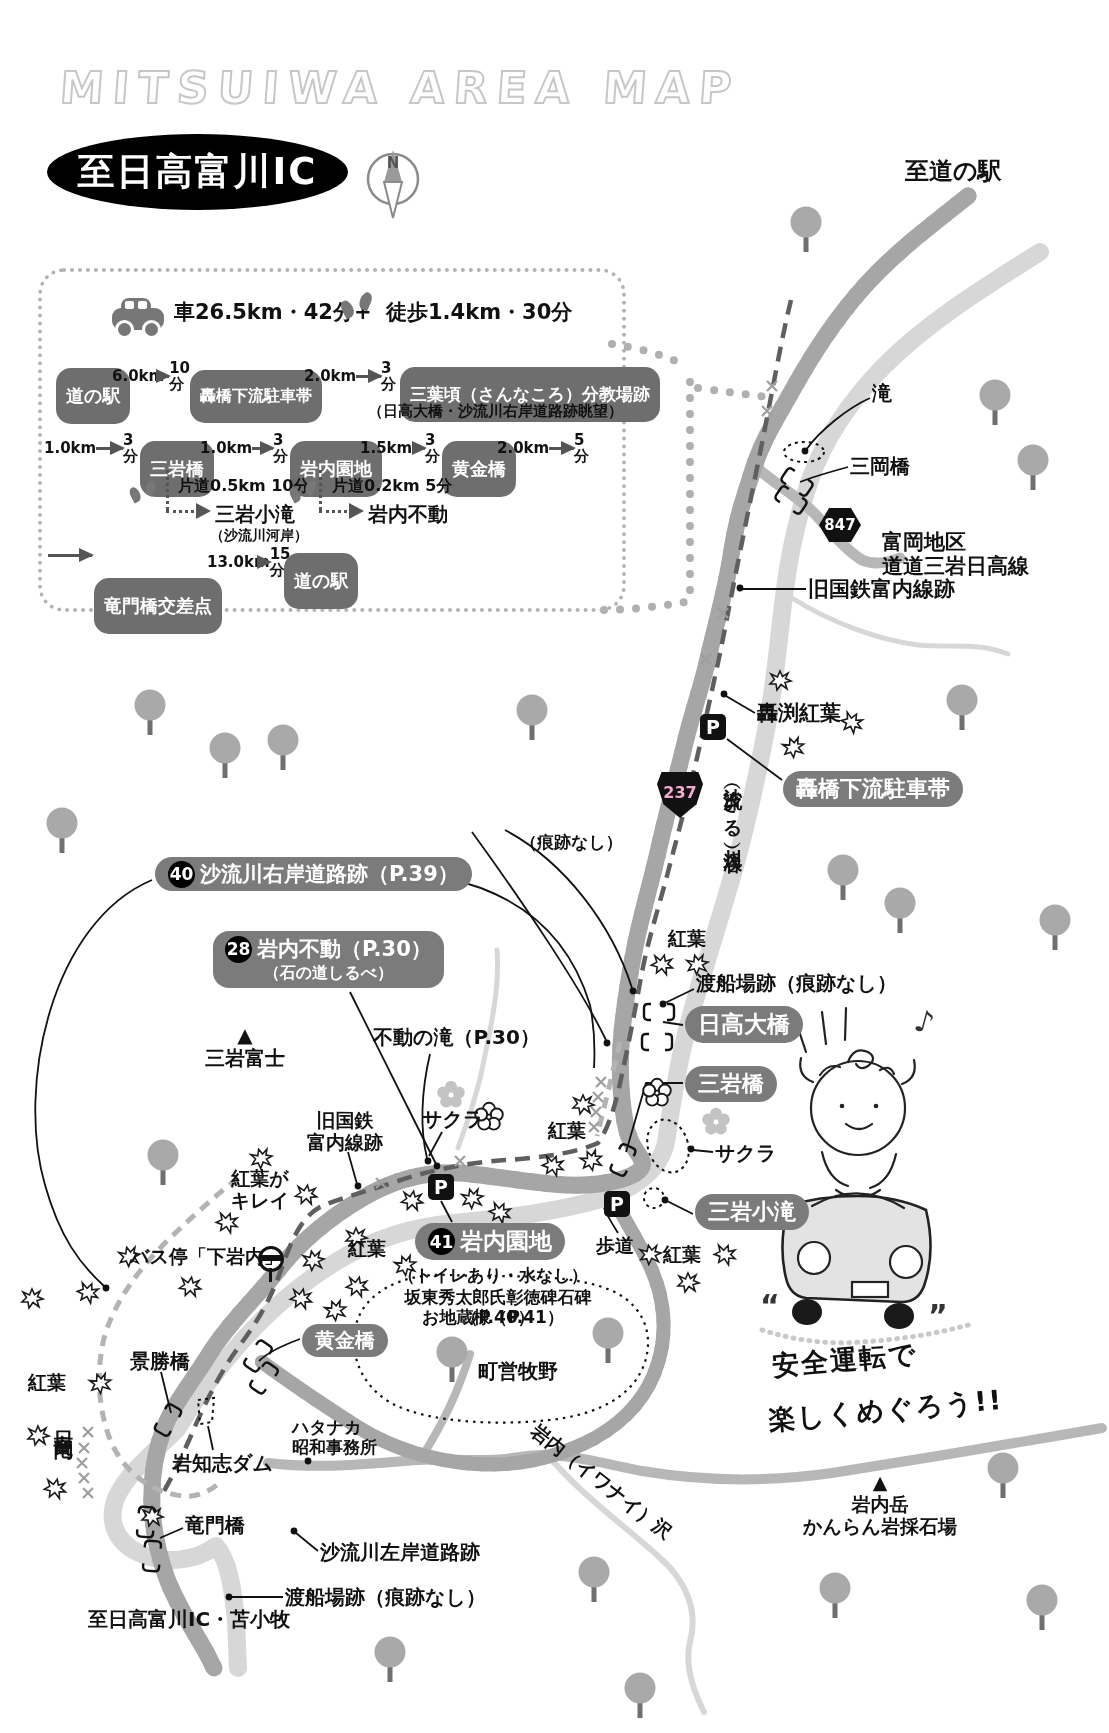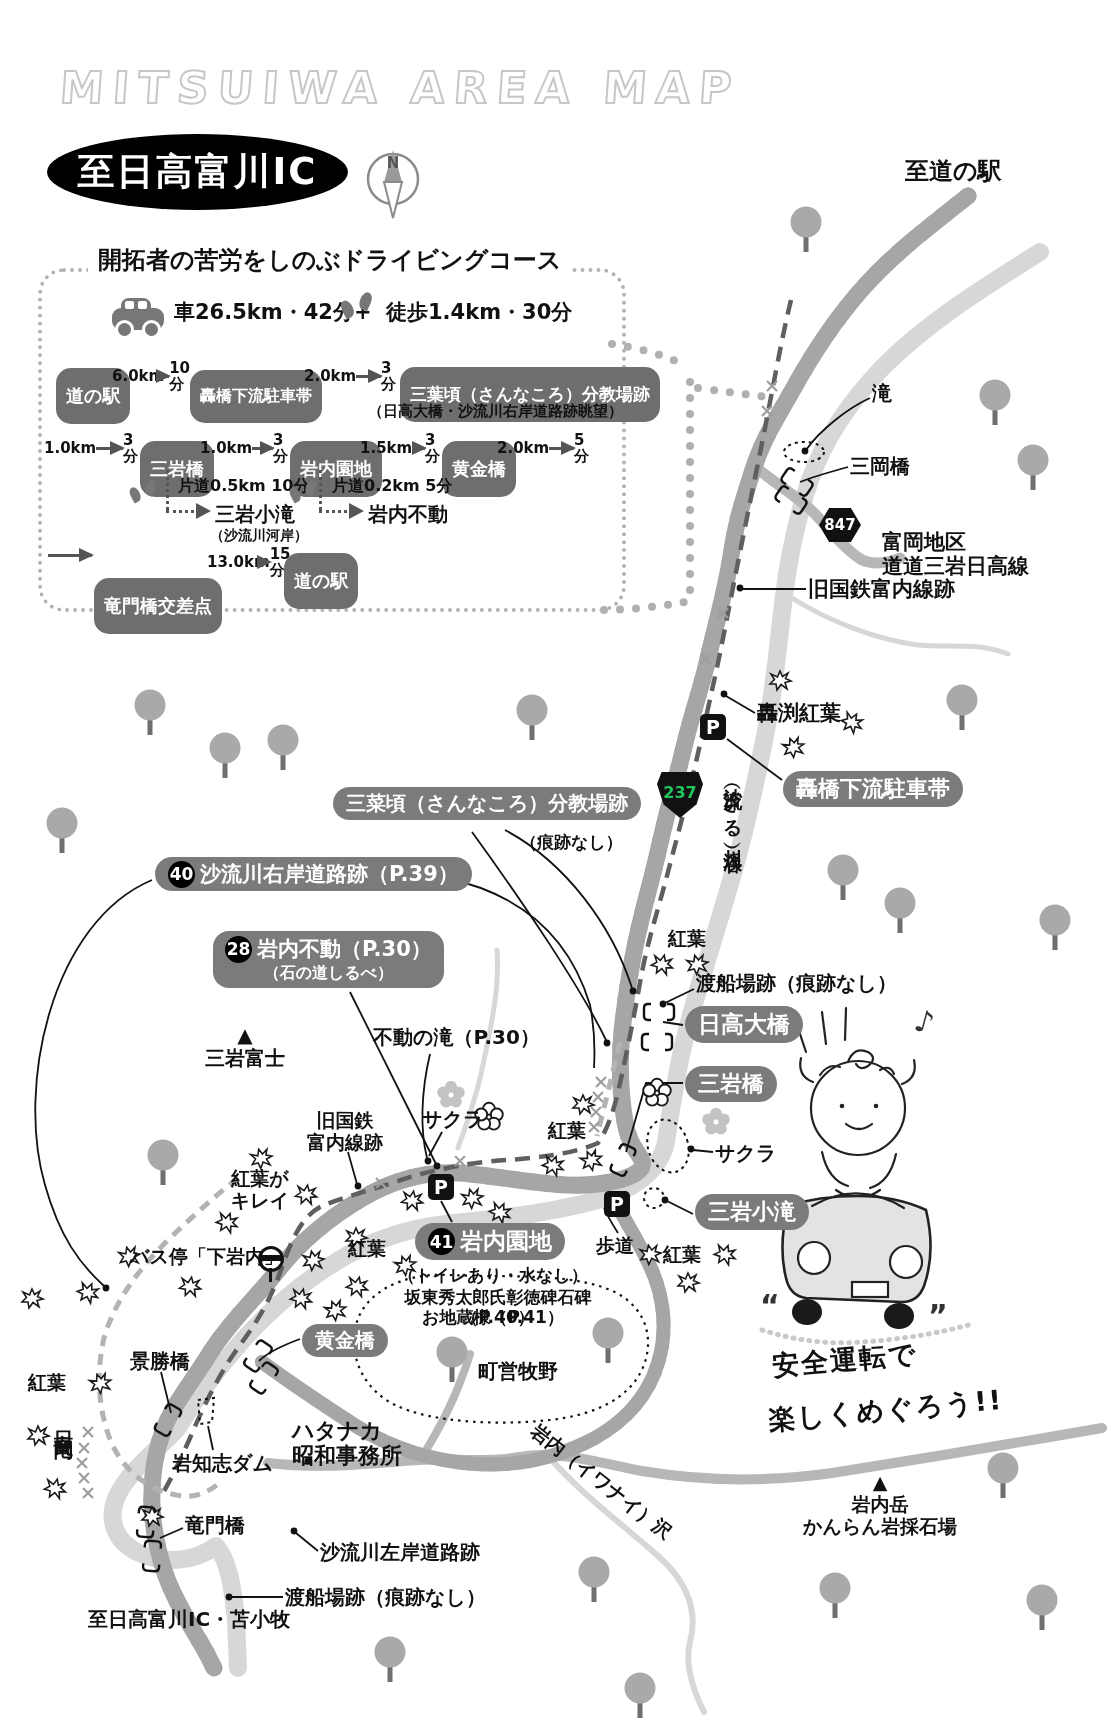--- a/index.html
+++ b/index.html
@@ -48,21 +48,21 @@
   .mbox{background:#7b7b7b;color:#fff;border-radius:20px;padding:3px 13px;font-size:22px;font-weight:bold;
         display:inline-flex;align-items:center;gap:5px;white-space:nowrap;}
   .mbox2{background:#7b7b7b;color:#fff;border-radius:16px;padding:4px 12px;font-weight:bold;text-align:center;white-space:nowrap;}
   .numc{display:inline-flex;align-items:center;justify-content:center;background:#000;color:#fff;
         border-radius:50%;width:27px;height:27px;font-size:17px;font-weight:bold;flex:0 0 27px;}
   .picon{width:26px;height:26px;background:#111;border-radius:5px;color:#fff;font-weight:bold;
          font-size:19px;display:flex;align-items:center;justify-content:center;}
   .hex847{width:42px;height:34px;background:#111;color:#fff;font-size:15px;font-weight:bold;
           display:flex;align-items:center;justify-content:center;
           clip-path:polygon(24% 0,76% 0,100% 50%,76% 100%,24% 100%,0 50%);}
-  .shield237{width:46px;height:46px;background:#111;color:#22c55e;font-size:16px;font-weight:bold;
+  .shield237{width:46px;height:46px;background:#111;color:#f9a8d4;font-size:16px;font-weight:bold;
           display:flex;align-items:center;justify-content:center;padding-bottom:6px;box-sizing:border-box;
           clip-path:polygon(10% 0,90% 0,100% 26%,86% 70%,50% 100%,14% 70%,0 26%);}
   .busicon{width:20px;height:20px;border:3px solid #111;border-radius:50%;background:#fff;position:relative;}
   .busicon i{position:absolute;left:-1px;right:-1px;top:6px;height:6px;background:#111;}
   .busicon u{position:absolute;left:8px;top:19px;width:3px;height:14px;background:#111;}
   .mascot-line{font-size:27px;font-weight:bold;white-space:nowrap;transform:rotate(-5deg);letter-spacing:2px;}
   .quote{font-size:30px;font-weight:bold;color:#333;}
 </style>
 </head>
 <body>
@@ -319,21 +319,20 @@
   <div class="abs" style="left:366px;top:144px;width:54px;height:80px">
     <svg width="54" height="80" viewBox="0 0 54 80">
       <circle cx="27" cy="35" r="25" fill="none" stroke="#8b8b8b" stroke-width="2.5"></circle>
       <polygon points="27,6 36,38 27,38 18,38" fill="#9a9a9a"></polygon>
       <polygon points="27,74 36,38 27,38 18,38" fill="#fff" stroke="#8b8b8b" stroke-width="2"></polygon>
     </svg>
     <div class="abs compassN ctr" style="left:0;top:10px;width:54px">N</div>
   </div>
 
   <div class="abs course-border" style="left:38px;top:268px;width:580px;height:336px"></div>
-  <div class="abs course-title" style="left:88px;top:244px">開拓者の苦労をしのぶドライビングコース</div>
 
   <div class="abs caricon" style="left:112px;top:296px">
       <b>
         <i></i>
         <i></i>
       </b>
       <u></u>
       <u></u>
     </div>
   <div class="abs modeline" style="left:174px;top:298px">車26.5km・42分+</div>
@@ -419,21 +418,20 @@
   <div class="abs shield237" style="left:657px;top:772px">237</div>
   <div class="abs picon" style="left:700px;top:714px">P</div>
   <div class="abs picon" style="left:428px;top:1174px">P</div>
   <div class="abs picon" style="left:604px;top:1191px">P</div>
   <div class="abs busicon" style="left:258px;top:1246px">
       <i></i>
       <u></u>
     </div>
 
   <div class="abs mbox" style="left:783px;top:771px">轟橋下流駐車帯</div>
-  <div class="abs mbox" style="left:333px;top:787px;font-size:20px">三菜頃（さんなころ）分教場跡</div>
   <div class="abs mbox" style="left:155px;top:857px;font-size:21px">
     <span class="numc">40</span>
     <span>沙流川右岸道路跡（P.39）</span>
   </div>
   <div class="abs mbox2" style="left:213px;top:931px">
     <div style="display:flex;align-items:center;gap:5px;font-size:21px">
       <span class="numc">28</span>
       <span>岩内不動（P.30）</span>
     </div>
     <div style="font-size:16px">（石の道しるべ）</div>
@@ -473,21 +471,21 @@
   <div class="abs lbl" style="left:663px;top:1244px;font-size:19px">紅葉</div>
   <div class="abs lbl sm ctr" style="left:393px;top:1266px;width:200px">（トイレあり・水なし）</div>
   <div class="abs lbl sm ctr" style="left:368px;top:1288px;width:260px">坂東秀太郎氏彰徳碑石碑（P.40）</div>
   <div class="abs lbl sm ctr" style="left:393px;top:1308px;width:200px">お地蔵様（P.41）</div>
   <div class="abs lbl" style="left:348px;top:1238px;font-size:19px">紅葉</div>
   <div class="abs lbl" style="left:478px;top:1360px">町営牧野</div>
   <div class="abs lbl" style="left:130px;top:1350px">景勝橋</div>
   <div class="abs lbl" style="left:28px;top:1372px;font-size:19px">紅葉</div>
   <div class="abs lbl vert" style="left:52px;top:1415px;height:110px">日高竜門</div>
   <div class="abs lbl" style="left:172px;top:1452px">岩知志ダム</div>
-  <div class="abs lbl" style="left:292px;top:1418px;font-size:22px">ハタナカ
+  <div class="abs lbl" style="left:292px;top:1418px;font-size:17px">ハタナカ
 昭和事務所</div>
   <div class="abs lbl" style="left:540px;top:1420px;font-size:19px;transform:rotate(38deg);transform-origin:left top">岩内（イワナイ）沢</div>
   <div class="abs lbl" style="left:185px;top:1514px">竜門橋</div>
   <div class="abs lbl" style="left:320px;top:1541px">沙流川左岸道路跡</div>
   <div class="abs lbl" style="left:285px;top:1586px">渡船場跡（痕跡なし）</div>
   <div class="abs lbl" style="left:88px;top:1608px">至日高富川IC・苫小牧</div>
   <div class="abs lbl ctr" style="left:762px;top:1472px;width:236px;font-size:19px">▲
 岩内岳
 かんらん岩採石場</div>
 

